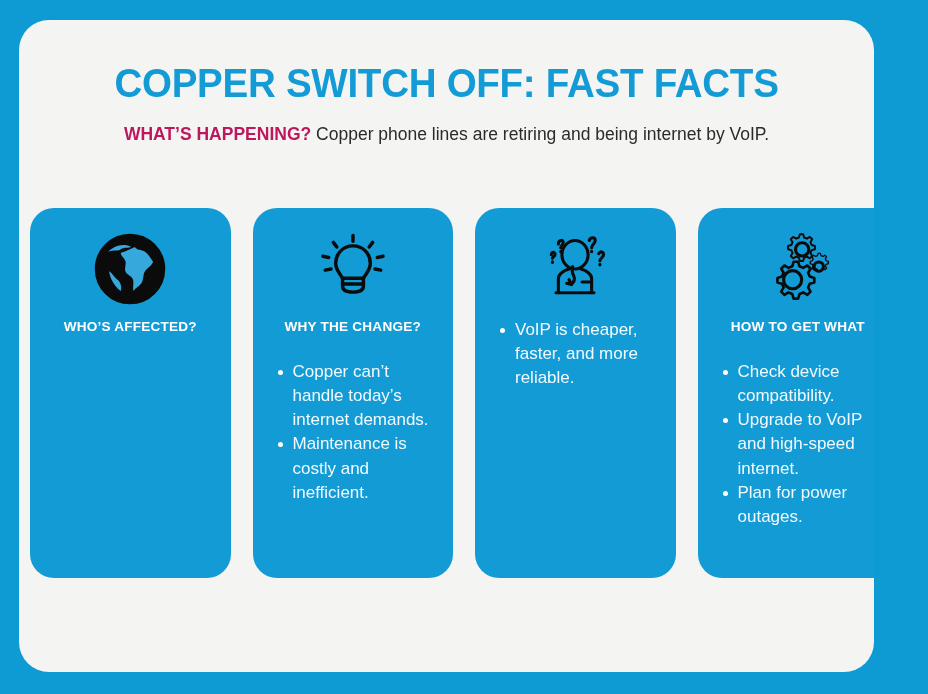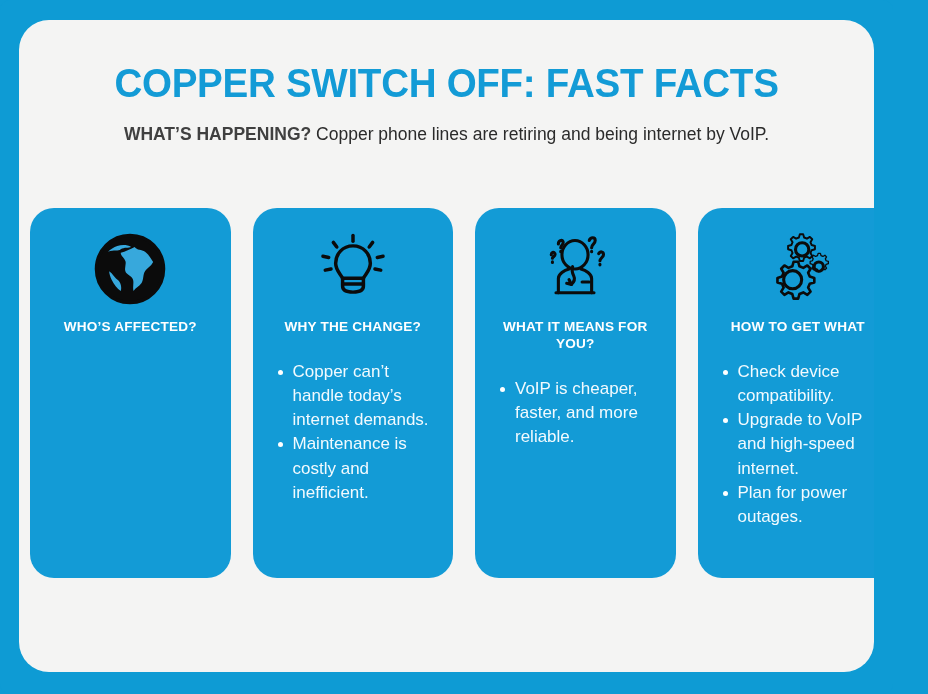--- a/index.html
+++ b/index.html
@@ -52,21 +52,21 @@
     margin: 0;
     padding: 19px 30px 0 30px;
     text-align: center;
     color: #2B2B2B;
     font-size: 17.5px;
     line-height: 1.25;
     white-space: nowrap;
   }
   .subtitle .lead {
     font-weight: bold;
-    color: #404040;
+    color: #be185d;
   }
 
   .cards {
     position: absolute;
     left: 11px;
     top: 188px;
     width: 868px;
     display: flex;
     gap: 22px;
   }
@@ -202,21 +202,20 @@
               <path d="M30 30 C29 33 30 36 31 38 C32 40 31 43 29 45"></path>
               <path d="M29 45 L27 41 M29 45 L25 44"></path>
               <path d="M38 43 L44 43"></path>
               <path d="M18 11 C18 8 21 7 22 9 C23 11 20 12 20 14 M20 17 L20 17.5"></path>
               <path d="M12 20 C12 18 14 17 15 19 C16 21 13 22 13 23 M13 26 L13 26.5"></path>
               <path d="M44 8 C45 5 49 5 49 8 C49 11 46 11 46 14 M46 17 L46 17.5"></path>
               <path d="M52 19 C53 17 56 17 56 20 C56 22 53 23 53 25 M53 28 L53 28.5"></path>
             </g>
           </svg>
         </div>
-        <div class="card-heading">WHAT IT MEANS FOR YOU?</div>
         <div class="card-body">
           <ul class="bullets">
             <li>VoIP is cheaper, faster, and more reliable.</li>
           </ul>
         </div>
       </div>
 
       <div class="card">
         <div class="icon-wrap">
           <svg width="76" height="76" viewBox="0 0 64 64" aria-hidden="true">

